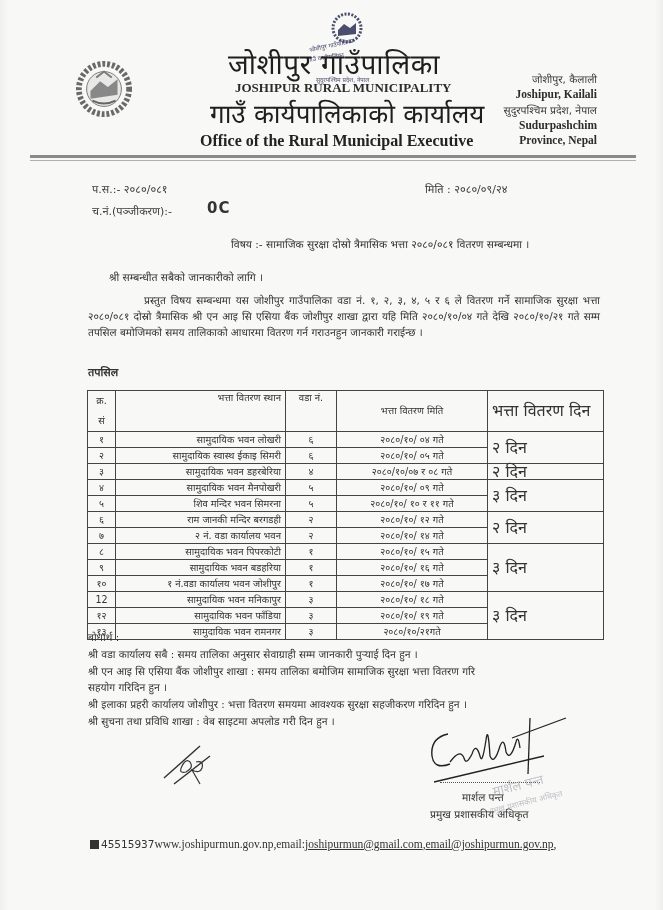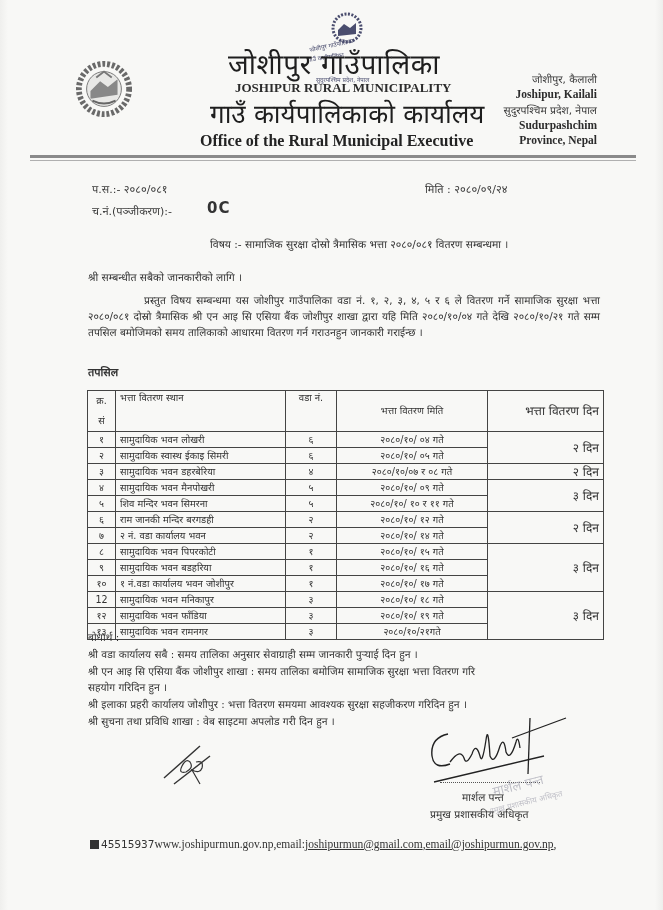--- a/index.html
+++ b/index.html
@@ -20,35 +20,35 @@
   .h-en-name { left: 235px; top: 80px; font-size: 13px; font-weight: bold; font-family: "Liberation Serif", serif; color: #2b2b2b; }
   .h-np-office { left: 210px; top: 95px; font-size: 26px; font-family: "DejaVu Sans", sans-serif; color: #1e1e1e; }
   .h-en-office { left: 200px; top: 132px; font-size: 16px; font-weight: bold; font-family: "Liberation Serif", serif; color: #222; }
   .addr { right: 66px; text-align: right; font-size: 11px; color: #2c2c2c; }
   .addr.np { font-family: "DejaVu Sans", sans-serif; font-size: 10.5px; }
   .addr.en { font-family: "Liberation Serif", serif; font-weight: bold; font-size: 11.5px; }
   .rule1 { position: absolute; left: 30px; top: 155px; width: 606px; height: 3px; background: #8a8a8a; }
   .rule2 { position: absolute; left: 30px; top: 160px; width: 606px; height: 1px; background: #b0b0b0; }
 
   .np { font-family: "DejaVu Sans", sans-serif; font-size: 11px; color: #3a3a3a; }
-  .body-text { font-family: "DejaVu Sans", sans-serif; font-size: 10.6px; color: #333; }
+  .body-text { font-family: "DejaVu Sans", sans-serif; font-size: 10.6px; color: #333; margin-left: 21px; }
   .regno { font-family: "DejaVu Sans", sans-serif; font-size: 15px; font-weight: bold; color: #333; letter-spacing: 1px; }
 
   .para { position: absolute; left: 88px; top: 292px; width: 512px; font-family: "DejaVu Sans", sans-serif; font-size: 10.4px; color: #333; line-height: 16.2px; text-align: justify; text-indent: 56px; }
   .tapsil { left: 88px; top: 364px; font-family: "DejaVu Sans", sans-serif; font-size: 11px; font-weight: bold; color: #333; }
 
   
   table.sched { position: absolute; left: 87px; top: 390px; border-collapse: collapse; font-family: "DejaVu Sans", sans-serif; font-size: 9.6px; color: #333; }
   table.sched td, table.sched th { border: 1px solid #444; padding: 0 4px; height: 15px; line-height: 14px; font-weight: normal; white-space: nowrap; }
   table.sched th { height: 31px; vertical-align: middle; }
   .c1 { width: 19px; text-align: center; }
-  .c2 { width: 161px; text-align: left; }
+  .c2 { width: 161px; text-align: right; }
   .c3 { width: 42px; text-align: center; }
   .c4 { width: 142px; text-align: center; }
-  .c5 { width: 107px; text-align: right; font-size: 12px; }
+  .c5 { width: 107px; text-align: left; font-size: 16px; }
   th.c1, th.c2, th.c3 { vertical-align: top !important; padding-top: 1px; }
   .cc-line { left: 88px; font-family: "DejaVu Sans", sans-serif; font-size: 10.4px; color: #333; }
 
   .sig-name { left: 462px; top: 790px; font-family: "DejaVu Sans", sans-serif; font-size: 10.5px; color: #333; }
   .sig-title { left: 430px; top: 807px; font-family: "DejaVu Sans", sans-serif; font-size: 10.5px; color: #333; }
   .sig-dots { position: absolute; left: 440px; top: 782px; width: 100px; border-top: 1px dotted #555; }
 
   .footer { left: 90px; top: 838px; font-family: "Liberation Serif", serif; font-size: 11.5px; color: #333; }
   .footer .u { text-decoration: underline; }
   .phone-icon { display: inline-block; width: 9px; height: 9px; background: #333; margin-right: 2px; vertical-align: -1px; }

